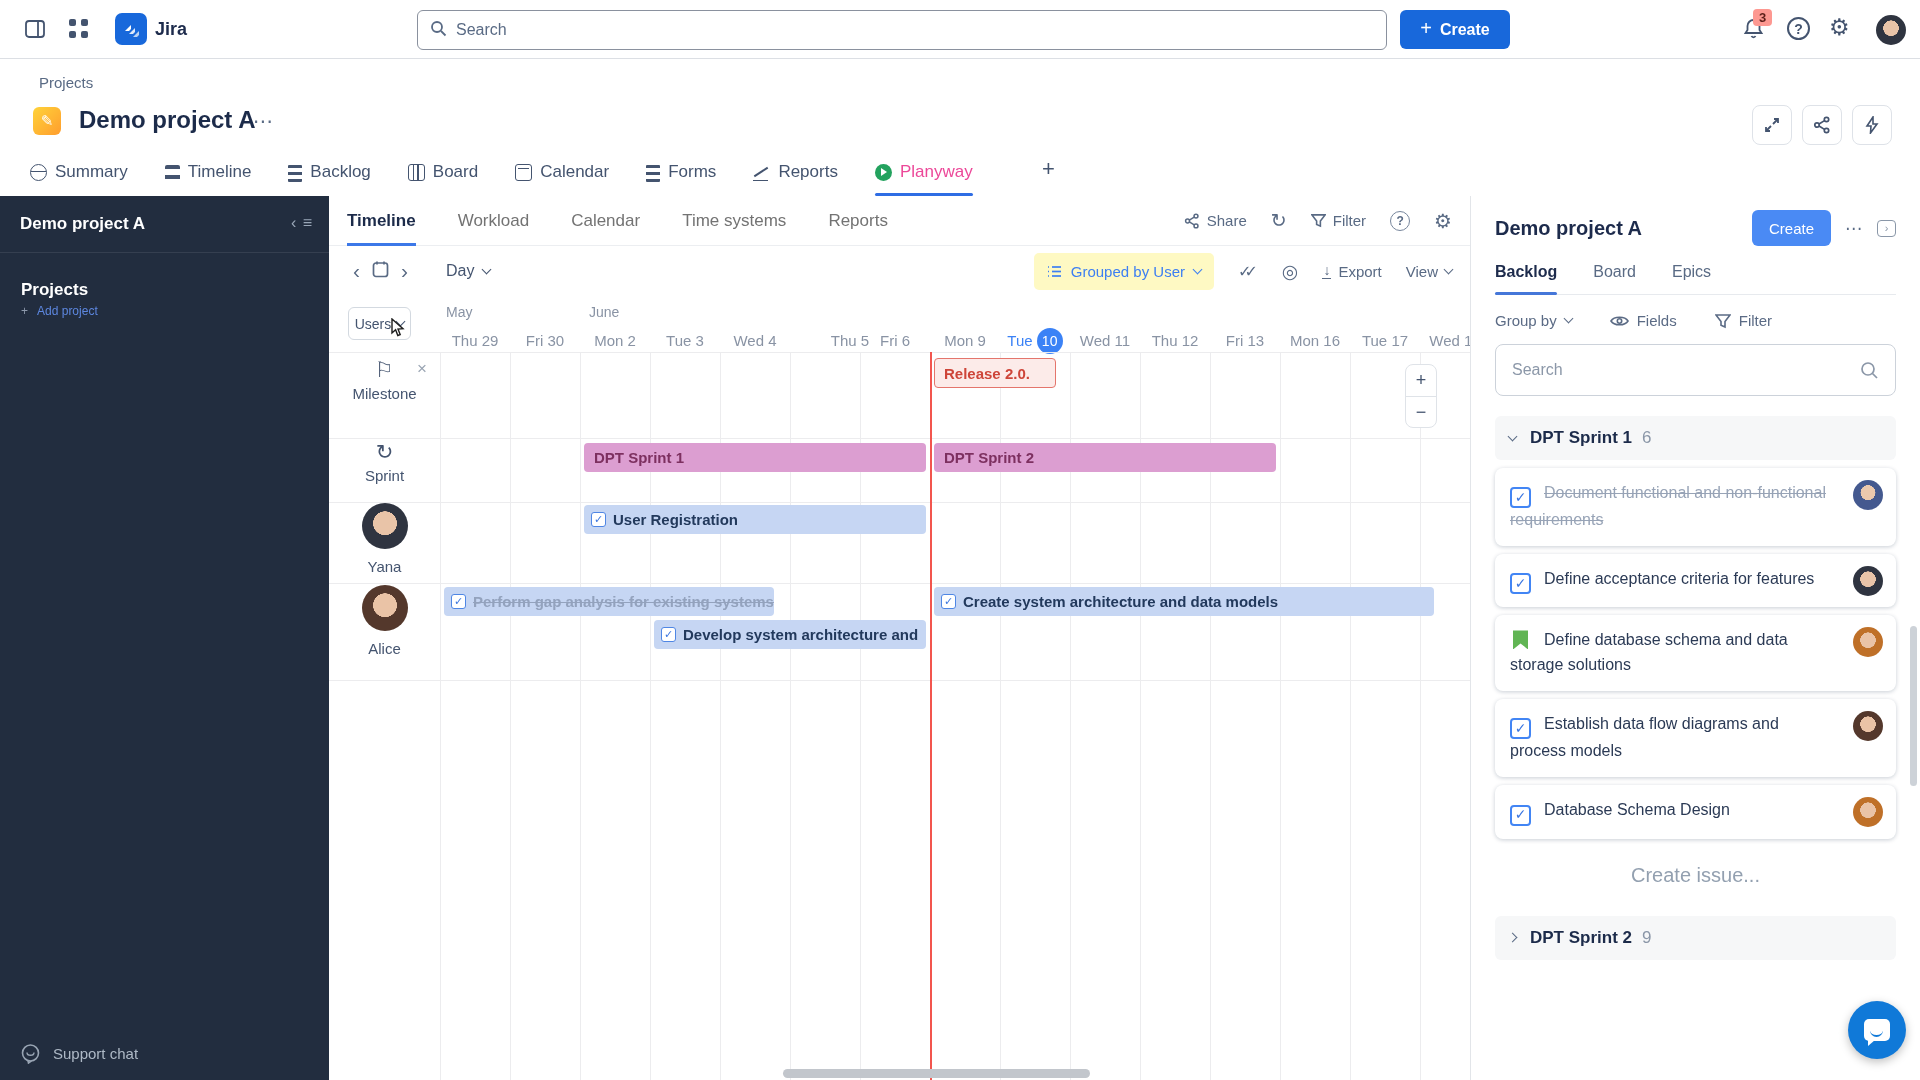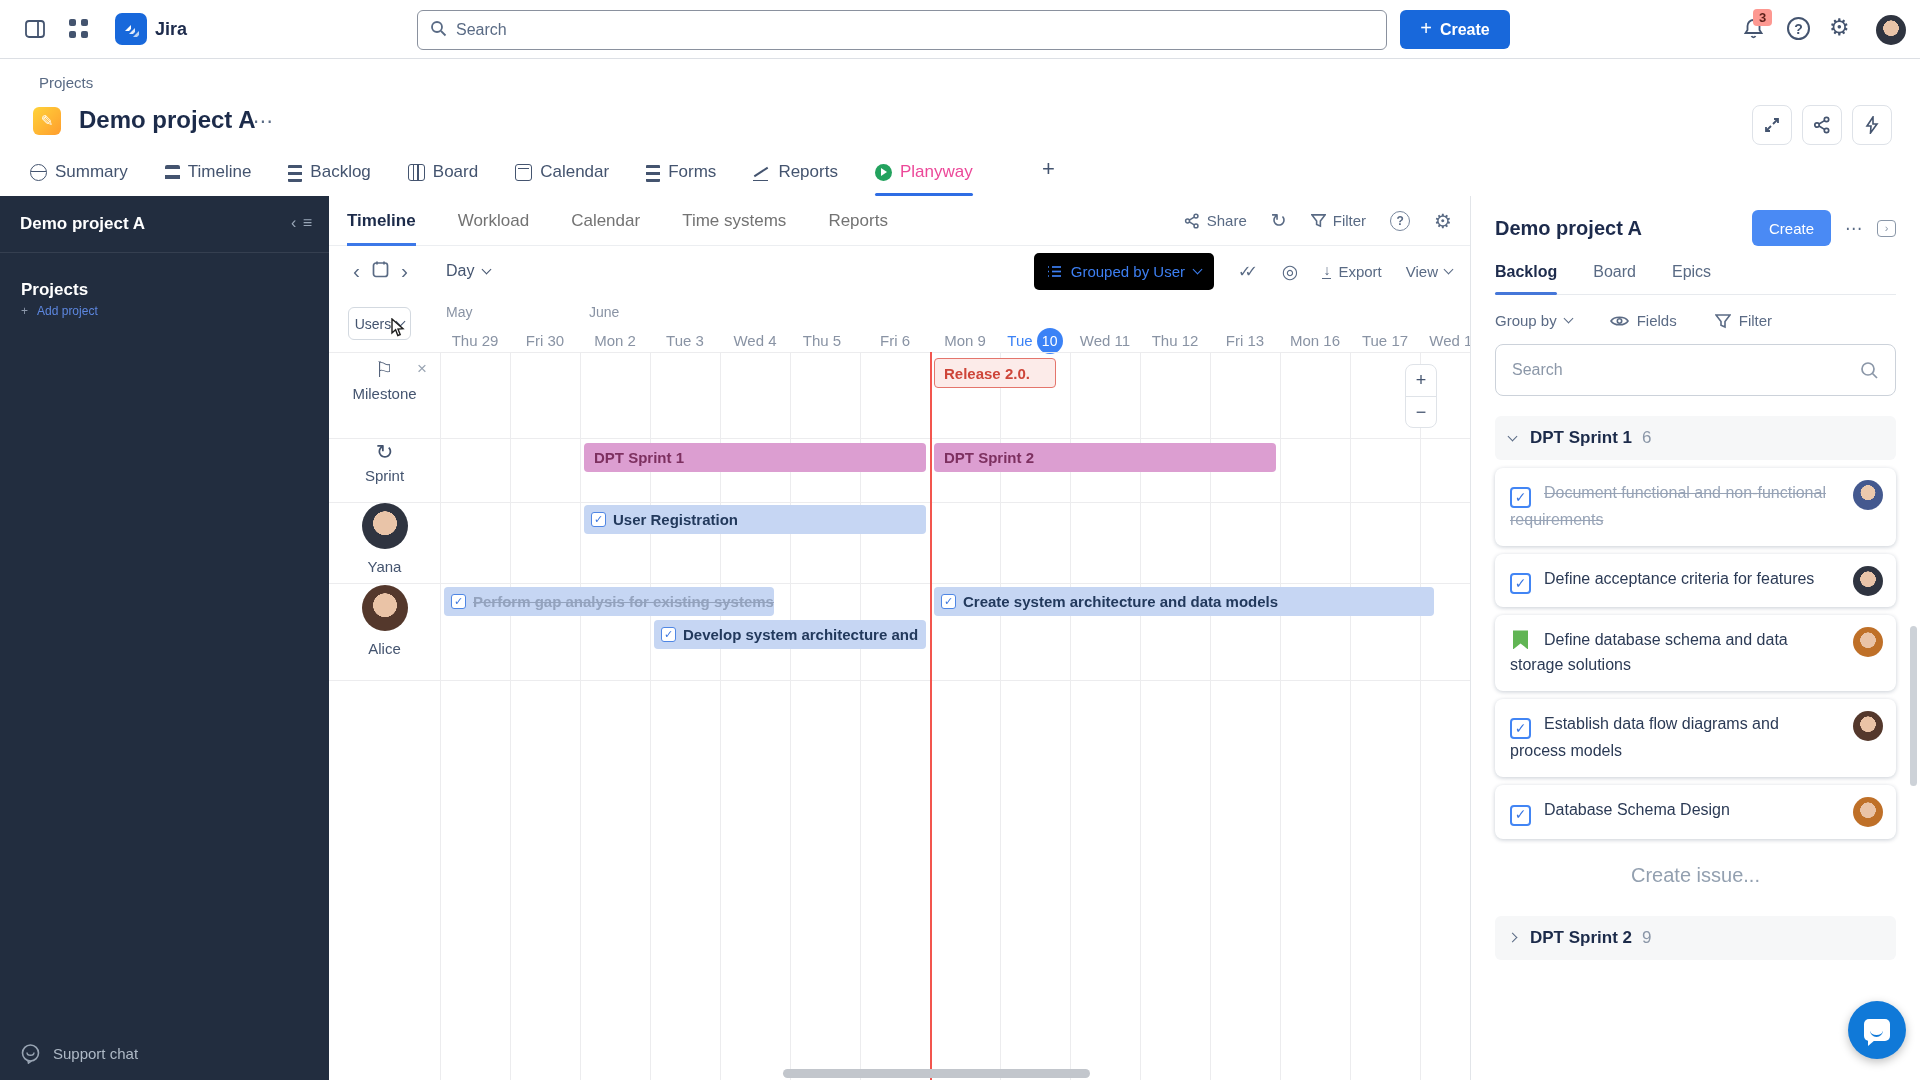--- a/index.html
+++ b/index.html
@@ -87,21 +87,21 @@
   .pt-item{display:flex;align-items:center;gap:7px;cursor:pointer}
   .refresh{font-size:19px;line-height:1}
   .qsmall{width:20px;height:20px;border:1.8px solid #77869c;border-radius:50%;display:flex;
     align-items:center;justify-content:center;font-size:12px;font-weight:700;color:#596a84}
   .gear2{font-size:20px;color:#596a84}
   .toolbar2{position:absolute;left:0;top:50px;width:100%;height:50px;display:flex;align-items:center;
     padding:0 18px;color:#44546f}
   .navbt{font-size:21px;color:#596a84;cursor:pointer;padding:0 6px}
   .t2-day{margin-left:32px;display:flex;align-items:center;gap:9px;font-size:16px;cursor:pointer}
   .t2-right{margin-left:auto;display:flex;align-items:center;gap:24px;font-size:15px;color:#596a84}
-  .gpill{background:#000000;color:#3d7ff2;border-radius:5px;height:37px;display:flex;align-items:center;
+  .gpill{background:#fef9c3;color:#3d7ff2;border-radius:5px;height:37px;display:flex;align-items:center;
     gap:9px;padding:0 13px;font-size:15px;cursor:pointer}
   .dblcheck{font-size:16px;letter-spacing:-7px;padding-right:7px;color:#596a84}
   .eyeo{font-size:19px}
   .exp-ic{display:inline-block;border-bottom:1.8px solid currentColor;padding:0 1px 1px;line-height:1;font-size:14px}
   
   .users-btn{position:absolute;left:19px;top:111px;width:63px;height:33px;border:1px solid #d3d9e0;
     border-radius:6px;background:#fff;display:flex;align-items:center;justify-content:center;gap:6px;
     font-size:14px;color:#44546f;cursor:pointer;z-index:6}
   .month{position:absolute;top:108px;font-size:14px;color:#8993a4}
   .day{position:absolute;top:131px;width:70px;text-align:center;font-size:15px;color:#8993a4;
@@ -420,21 +420,21 @@
       </div>
       <div class="day" style="left: 251px;">
         <span class="dl">Mon 2</span>
       </div>
       <div class="day" style="left: 321px;">
         <span class="dl">Tue 3</span>
       </div>
       <div class="day" style="left: 391px;">
         <span class="dl">Wed 4</span>
       </div>
-      <div class="day" style="left: 458px;">
+      <div class="day" style="left: 486px;">
         <span class="dl">Thu 5</span>
       </div>
       <div class="day" style="left: 531px;">
         <span class="dl">Fri 6</span>
       </div>
       <div class="day" style="left: 601px;">
         <span class="dl">Mon 9</span>
       </div>
       <div class="day today" style="left: 671px;">
         <span class="dl">Tue</span>

